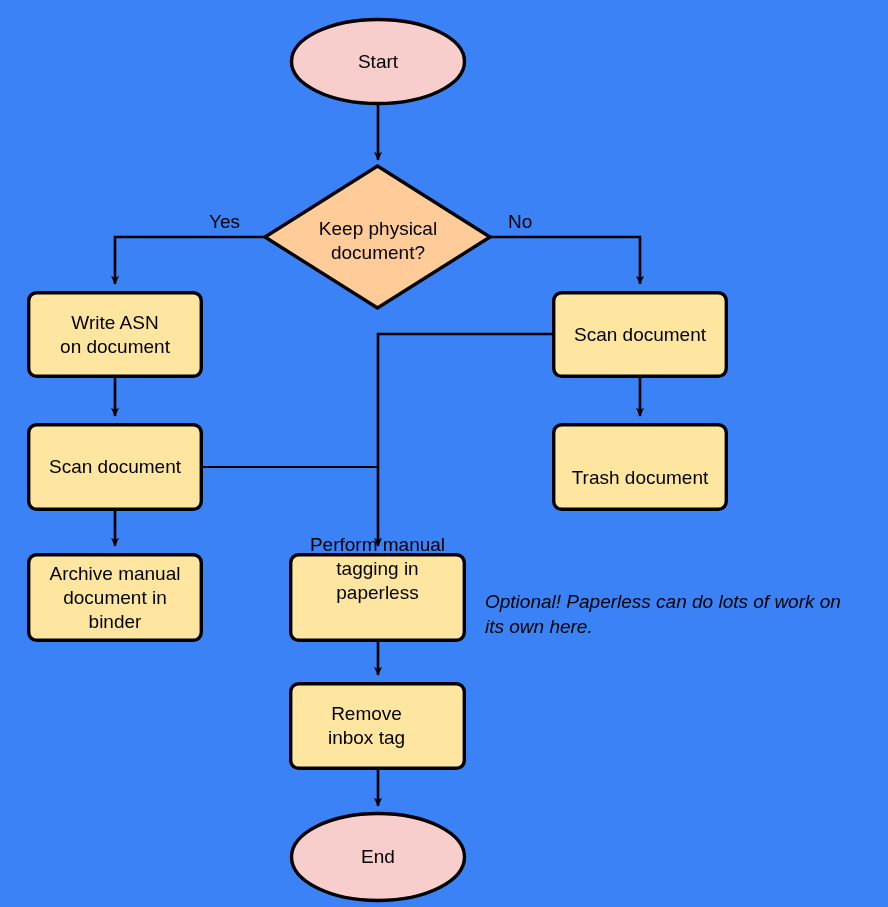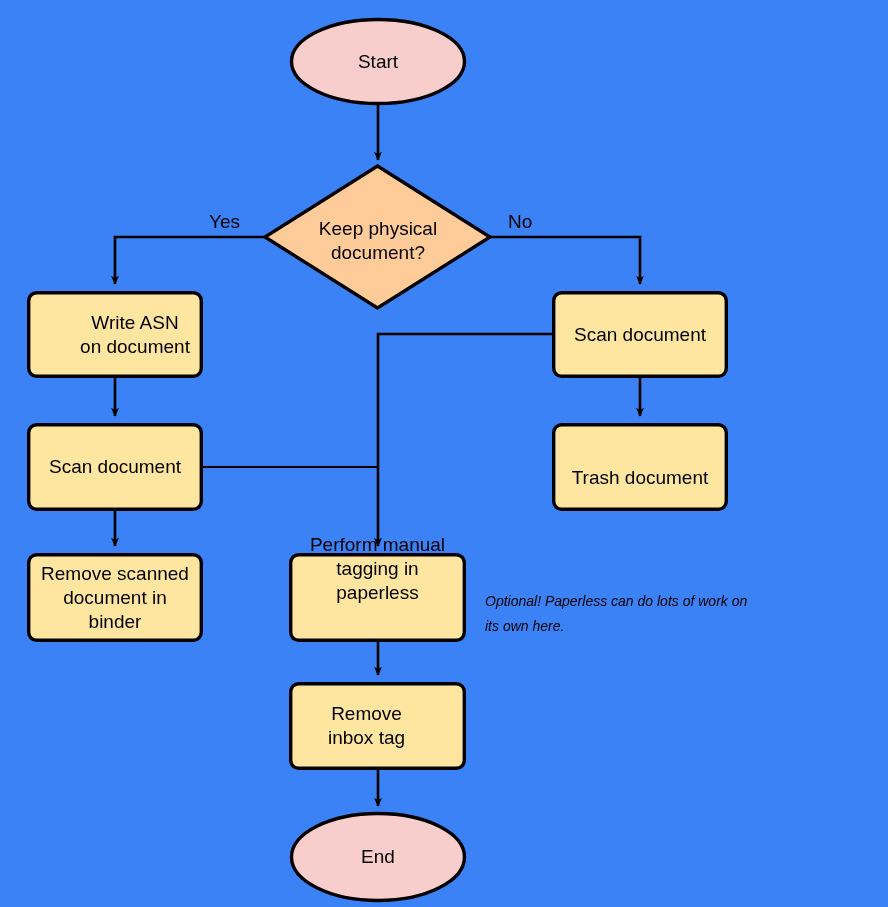--- a/index.html
+++ b/index.html
@@ -39,21 +39,21 @@
   .edge-label {
     position: absolute;
     color: #000000;
     font-size: 19px;
     line-height: 22px;
     white-space: nowrap;
   }
   .note-text {
     position: absolute;
     color: #000000;
-    font-size: 14px;
+    font-size: 19px;
     line-height: 25px;
     font-style: italic;
     white-space: pre-line;
   }
 </style>
 </head>
 <body>
 
 <div id="flowchart-canvas">
 
@@ -120,26 +120,26 @@
     <rect x="290.7" y="683.7" width="173.6" height="84.6" rx="8" ry="8" fill="#ffe6a0" stroke="#000000" stroke-width="3.4"></rect>
 
     <ellipse cx="378" cy="857" rx="86.5" ry="43.5" fill="#f8cecc" stroke="#000000" stroke-width="3.4"></ellipse>
   </svg>
 
   <div class="node-label" style="left:290px; top:18px; width:176px; height:87px;">Start</div>
 
   <div class="node-label" style="left:288px; top:170px; width:180px; height:142px;">Keep physical
 document?</div>
 
-  <div class="node-label" style="left:27px; top:291px; width:176px; height:87px;padding-left:20px;">Write ASN
+  <div class="node-label" style="left:27px; top:291px; width:176px; height:87px;">Write ASN
 on document</div>
 
   <div class="node-label" style="left:27px; top:423px; width:176px; height:88px;">Scan document</div>
 
-  <div class="node-label" style="left:27px; top:553px; width:176px; height:89px;">Remove scanned
+  <div class="node-label" style="left:27px; top:553px; width:176px; height:89px;">Archive manual
 document in
 binder</div>
 
   <div class="node-label" style="left:552px; top:291px; width:176px; height:87px;">Scan document</div>
 
   <div class="node-label" style="left:552px; top:423px; width:176px; height:88px;margin-top:11px;">Trash document</div>
 
   <div class="node-label" style="left:289px; top:524px; width:177px; height:89px;">Perform manual
 tagging in
 paperless</div>

